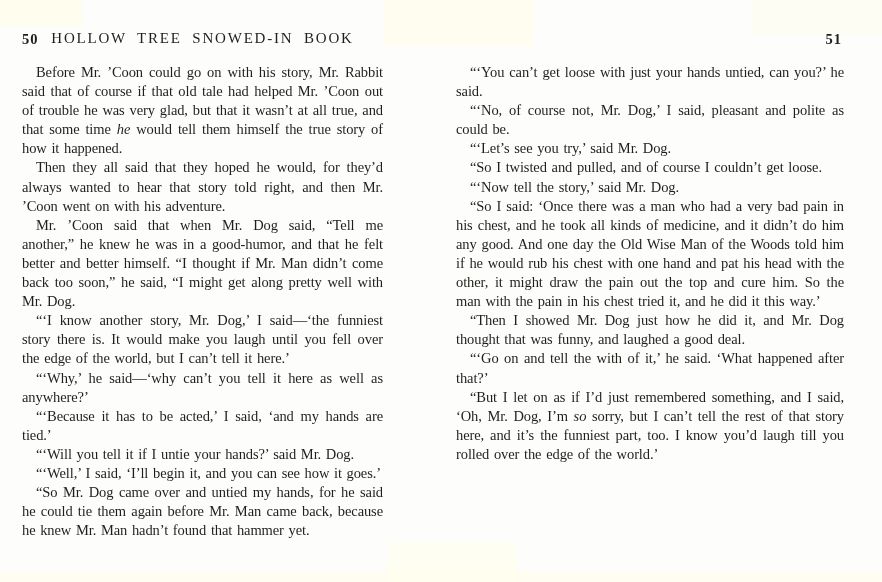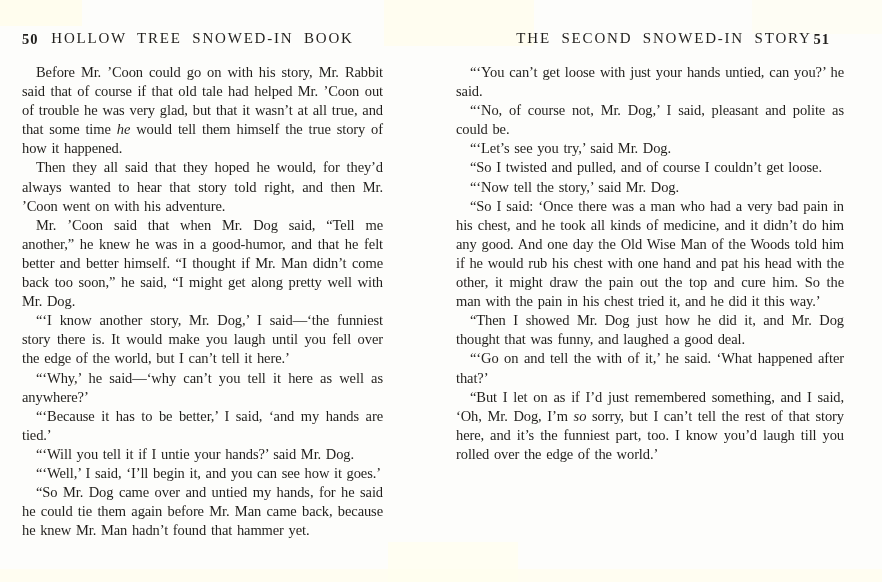--- a/index.html
+++ b/index.html
@@ -42,21 +42,21 @@
   }
   .page-right .head-title { transform: translateX(14px); }
   .folio {
     position: absolute;
     top: 1px;
     font-size: 14.5px;
     letter-spacing: 1px;
     font-weight: bold;
   }
   .folio-left  { left: 0; }
-  .folio-right { right: 14px; }
+  .folio-right { right: 2px; }
 
   .page-body p {
     font-size: 14.5px;
     line-height: 19.1px;
     text-align: justify;
     text-indent: 14px;
     letter-spacing: -0.1px;
     word-spacing: 1.2px;
   }
   .page-body p i { }
@@ -74,30 +74,29 @@
   <header class="running-head">
     <span class="folio folio-left">50</span>
     <span class="head-title">HOLLOW TREE SNOWED-IN BOOK</span>
   </header>
   <div class="page-body">
       <p>Before Mr. ’Coon could go on with his story, Mr. Rabbit said that of course if that old tale had helped Mr. ’Coon out of trouble he was very glad, but that it wasn’t at all true, and that some time <i>he</i> would tell them himself the true story of how it happened.</p>
       <p>Then they all said that they hoped he would, for they’d always wanted to hear that story told right, and then Mr. ’Coon went on with his adventure.</p>
       <p>Mr. ’Coon said that when Mr. Dog said, “Tell me another,” he knew he was in a good-humor, and that he felt better and better himself. “I thought if Mr. Man didn’t come back too soon,” he said, “I might get along pretty well with Mr. Dog.</p>
       <p>“‘I know another story, Mr. Dog,’ I said—‘the funniest story there is. It would make you laugh until you fell over the edge of the world, but I can’t tell it here.’</p>
       <p>“‘Why,’ he said—‘why can’t you tell it here as well as anywhere?’</p>
-      <p>“‘Because it has to be better,’ I said, ‘and my hands are tied.’</p>
+      <p>“‘Because it has to be acted,’ I said, ‘and my hands are tied.’</p>
       <p>“‘Will you tell it if I untie your hands?’ said Mr. Dog.</p>
       <p>“‘Well,’ I said, ‘I’ll begin it, and you can see how it goes.’</p>
       <p>“So Mr. Dog came over and untied my hands, for he said he could tie them again before Mr. Man came back, because he knew Mr. Man hadn’t found that hammer yet.</p>
     </div>
 </section>
 
 <section class="page page-right">
   <header class="running-head">
-    <span class="head-title">THE SECOND SNOWED-IN STORY</span>
     <span class="folio folio-right">51</span>
   </header>
   <div class="page-body">
       <p>“‘You can’t get loose with just your hands untied, can you?’ he said.</p>
       <p>“‘No, of course not, Mr. Dog,’ I said, pleasant and polite as could be.</p>
       <p>“‘Let’s see you try,’ said Mr. Dog.</p>
       <p>“So I twisted and pulled, and of course I couldn’t get loose.</p>
       <p>“‘Now tell the story,’ said Mr. Dog.</p>
       <p>“So I said: ‘Once there was a man who had a very bad pain in his chest, and he took all kinds of medicine, and it didn’t do him any good.  And one day the Old Wise Man of the Woods told him if he would rub his chest with one hand and pat his head with the other, it might draw the pain out the top and cure him.  So the man with the pain in his chest tried it, and he did it this way.’</p>
       <p>“Then I showed Mr. Dog just how he did it, and Mr. Dog thought that was funny, and laughed a good deal.</p>

